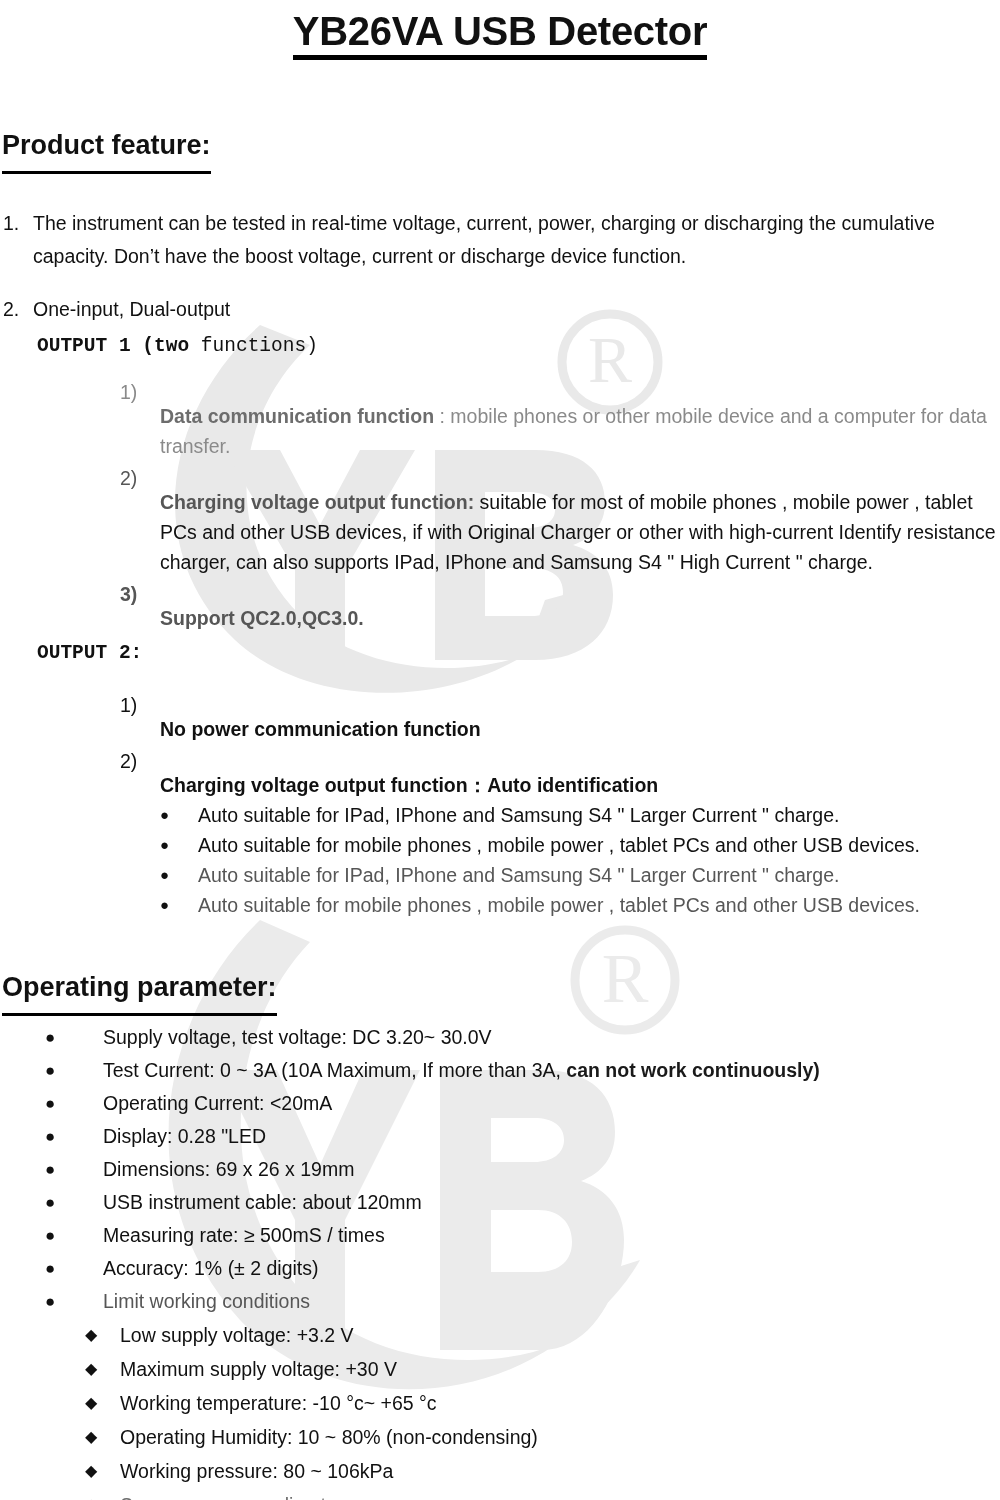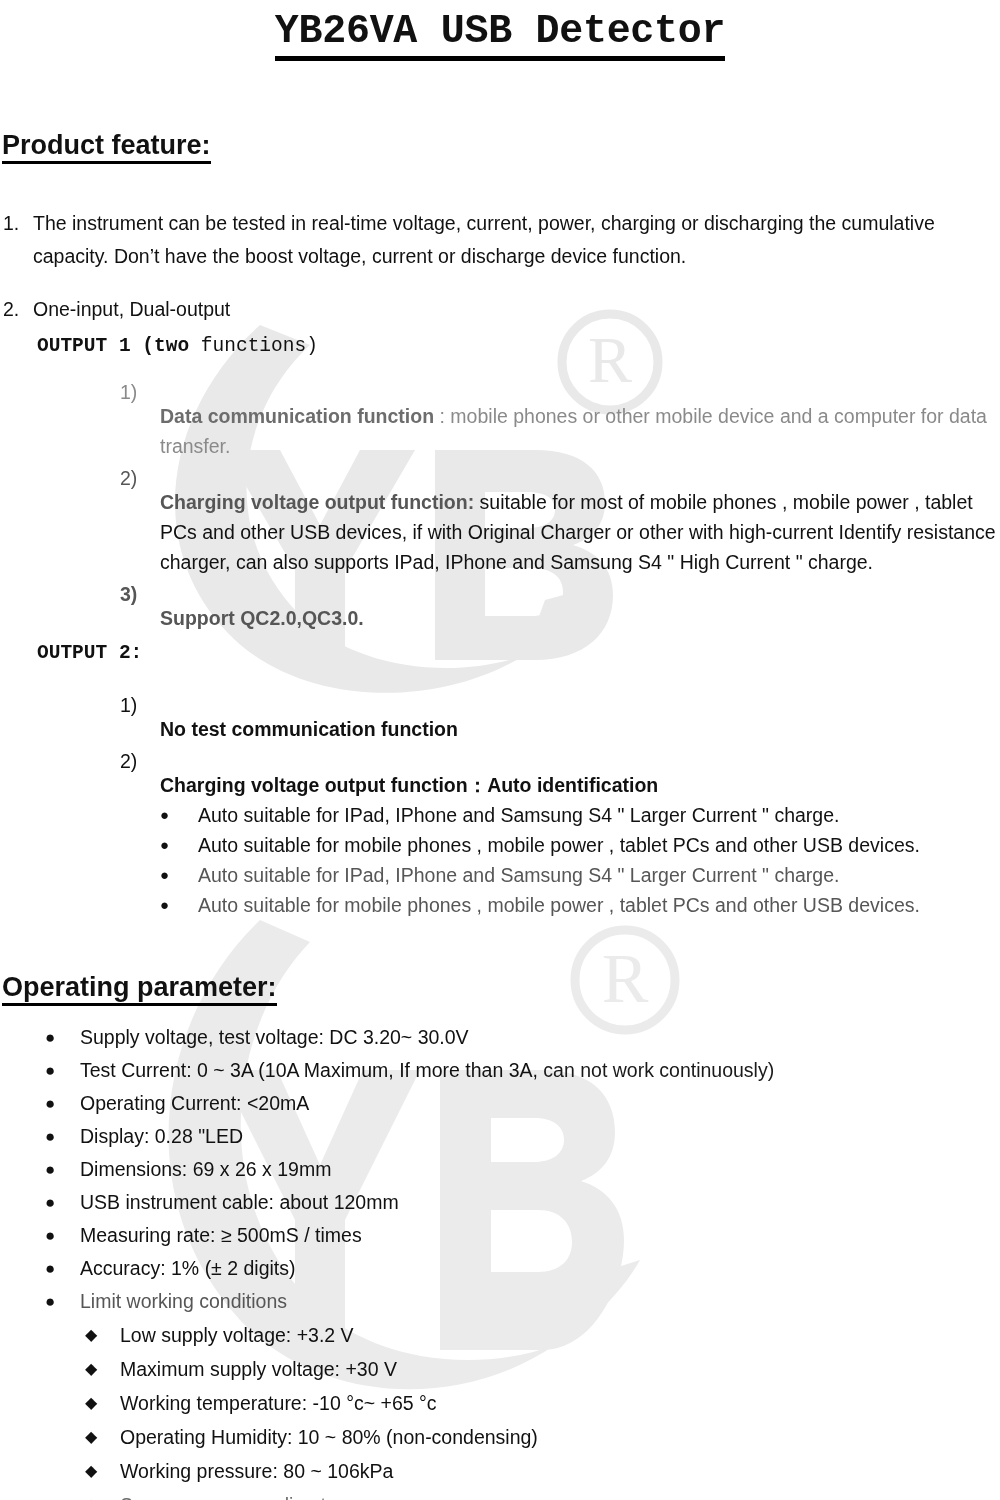--- a/index.html
+++ b/index.html
@@ -35,36 +35,35 @@
     z-index: 2;
   }
 
   .doc-title {
     text-align: center;
     font-size: 40px;
     font-weight: bold;
     letter-spacing: -0.3px;
     padding-top: 10px;
     line-height: 1.08;
-    font-family: Liberation Mono, monospace;
   }
   .doc-title span.u {
     border-bottom: 5px solid #000;
     padding-bottom: 2px;
   }
 
   .section-head {
     font-size: 27px;
     font-weight: bold;
     margin-left: 2px;
     line-height: 1.1;
   }
   .section-head span.u {
     border-bottom: 3px solid #000;
-    padding-bottom: 1px;
+    padding-bottom: 11px;
   }
 
   .h-product { margin-top: 78px; }
   .h-tech    { margin-top: 53px; }
 
   .ol-row {
     display: flex;
     font-size: 19.5px;
     line-height: 33px;
     margin-top: 20px;
@@ -117,40 +116,40 @@
     display: flex;
     font-size: 19.5px;
     line-height: 33px;
     margin-left: 45px;
   }
   .tech-row .mk {
     width: 35px;
     flex: 0 0 35px;
     font-size: 17px;
   }
-  .tech-row .bd { flex: 1; }
+  .tech-row .bd { flex: 1; margin-left: 23px; }
 
   .dia-row {
     display: flex;
     font-size: 19.5px;
     line-height: 34px;
     margin-left: 85px;
   }
   .dia-row .mk {
     width: 35px;
     flex: 0 0 35px;
     font-size: 16px;
   }
   .dia-row .bd { flex: 1; }
 
   .b  { font-weight: bold; }
   .g1 { color: #6d6d6d; }
   .g2 { color: #8a8a8a; }
   .g3 { color: #565656; }
-  .sb { font-weight: normal; color: #1a1a1a; }
+  .sb { font-weight: bold; color: #1a1a1a; }
 
   .spacer-a { height: 26px; }
   .spacer-b { height: 18px; }
   .spacer-c { height: 12px; }
 </style>
 </head>
 <body>
 
 <div id="page">
 
@@ -228,21 +227,21 @@
       <div class="mk b g3">3)</div>
       <div class="bd"><span class="b g3">Support QC2.0,QC3.0.</span></div>
     </div>
 
     <div class="out-head">OUTPUT 2:</div>
 
     <div class="spacer-b"></div>
 
     <div class="sub-row">
       <div class="mk">1)</div>
-      <div class="bd b">No test communication function</div>
+      <div class="bd b">No power communication function</div>
     </div>
 
     <div class="sub-row">
       <div class="mk">2)</div>
       <div class="bd b">Charging voltage output function：Auto identification</div>
     </div>
 
     <div class="bul-row">
       <div class="mk">●</div>
       <div class="bd">Auto suitable for IPad, IPhone and Samsung S4 " Larger Current " charge.</div>

